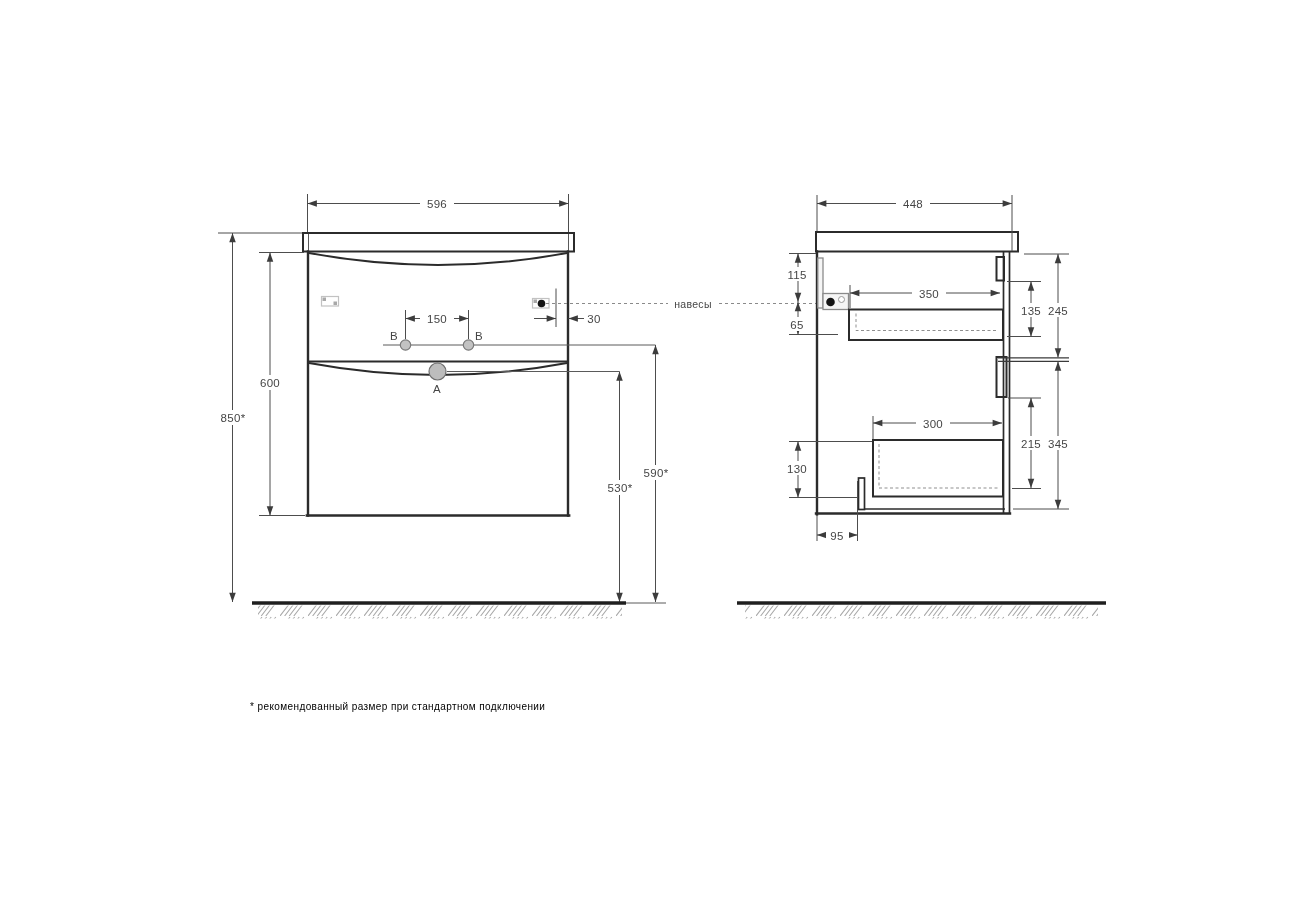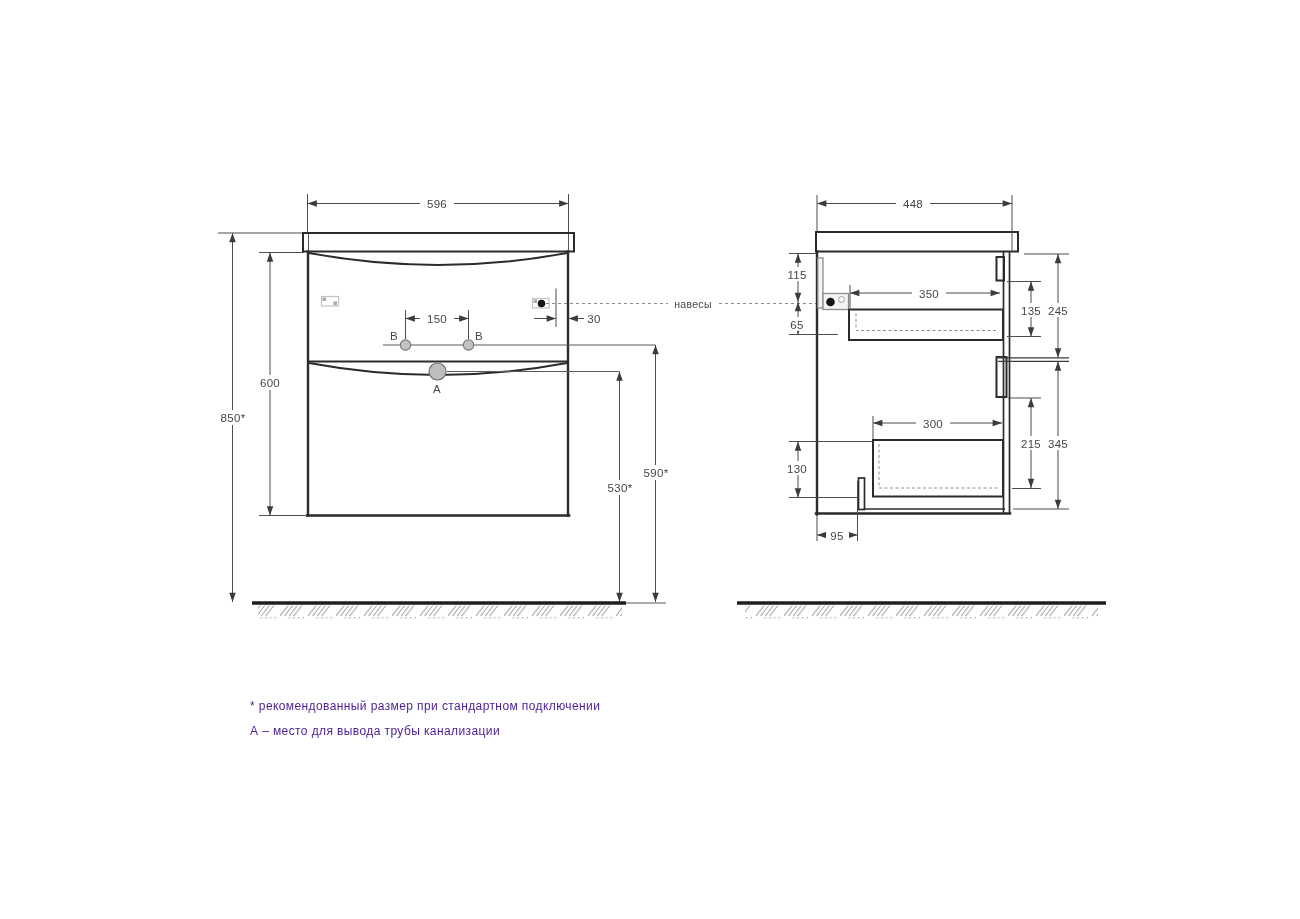--- a/index.html
+++ b/index.html
@@ -12,22 +12,22 @@
   .thin{stroke:#5a5a5a;stroke-width:1;fill:none;}
   .dim{stroke:#4d4d4d;stroke-width:1;fill:none;}
   .dash{stroke:#8a8a8a;stroke-width:1;fill:none;stroke-dasharray:3 3;}
   .dashin{stroke:#8f8f8f;stroke-width:1;fill:none;stroke-dasharray:3 2.5;}
   .gray{stroke:#8a8a8a;stroke-width:1.3;fill:#f5f5f5;}
   .halo{fill:#ffffff;}
   text.dimtext{fill:#464646;font-size:11.5px;text-anchor:middle;
        font-family:"Liberation Sans",sans-serif;letter-spacing:0.3px;
        paint-order:stroke;stroke:#ffffff;stroke-width:4px;stroke-linejoin:round;}
   text.small{font-size:10.5px;}
-  .legend{position:absolute;left:250px;top:694px;color:#4c1d95;
-          font-size:12px;line-height:25.4px;letter-spacing:0.4px;}
+  .legend{position:absolute;left:250px;top:694px;color:#000000;
+          font-size:10px;line-height:25.4px;letter-spacing:0.4px;}
 </style>
 </head>
 <body>
 
 <div class="page">
 <svg width="1300" height="919" viewBox="0 0 1300 919">
   <defs>
     <marker id="arr" viewBox="0 0 10 8" markerWidth="10.5" markerHeight="8.4" refX="9.3" refY="4" orient="auto-start-reverse">
       <path d="M0.4,0.9 L9.3,4 L0.4,7.1 Z" fill="#3c3c3c"></path>
     </marker>
@@ -260,15 +260,14 @@
     <rect x="258" y="605.5" width="364" height="13" fill="url(#hatch)"></rect>
   </g>
   <g>
     <line x1="737" y1="603" x2="1106" y2="603" stroke="#1f1f1f" stroke-width="3.6"></line>
     <rect x="745" y="605.5" width="353" height="13" fill="url(#hatch)"></rect>
   </g>
 </svg>
 
 <div class="legend">
   <div>* рекомендованный размер при стандартном подключении</div>
-  <div>А – место для вывода трубы канализации</div>
 </div>
 </div>
 
 </body></html>

